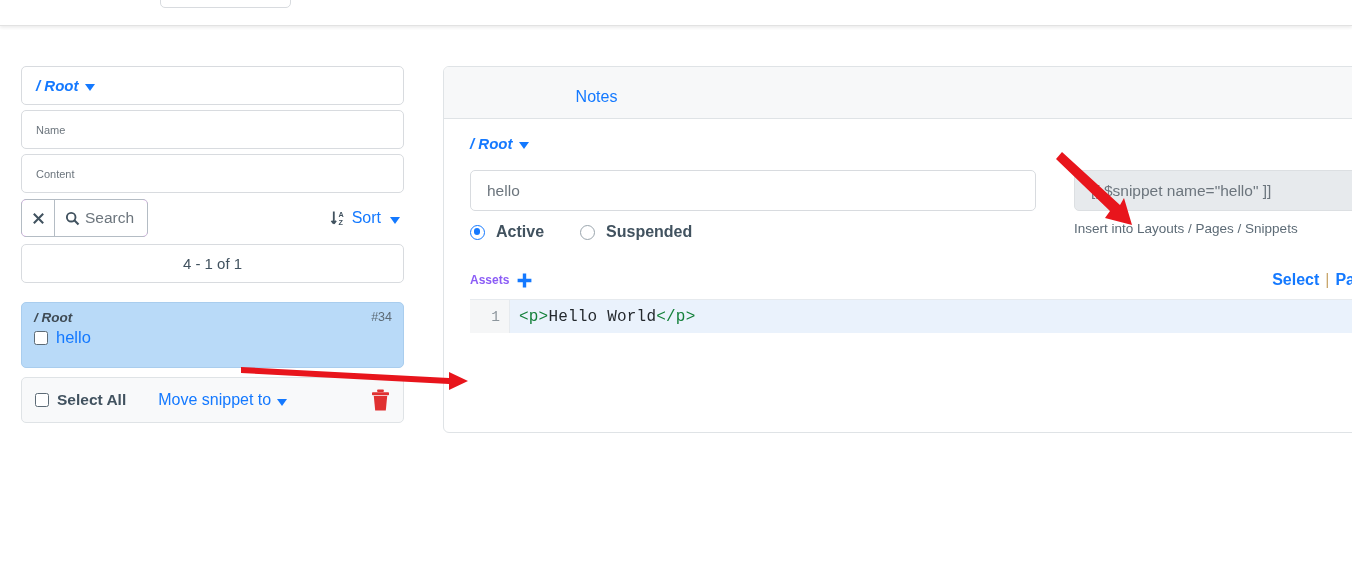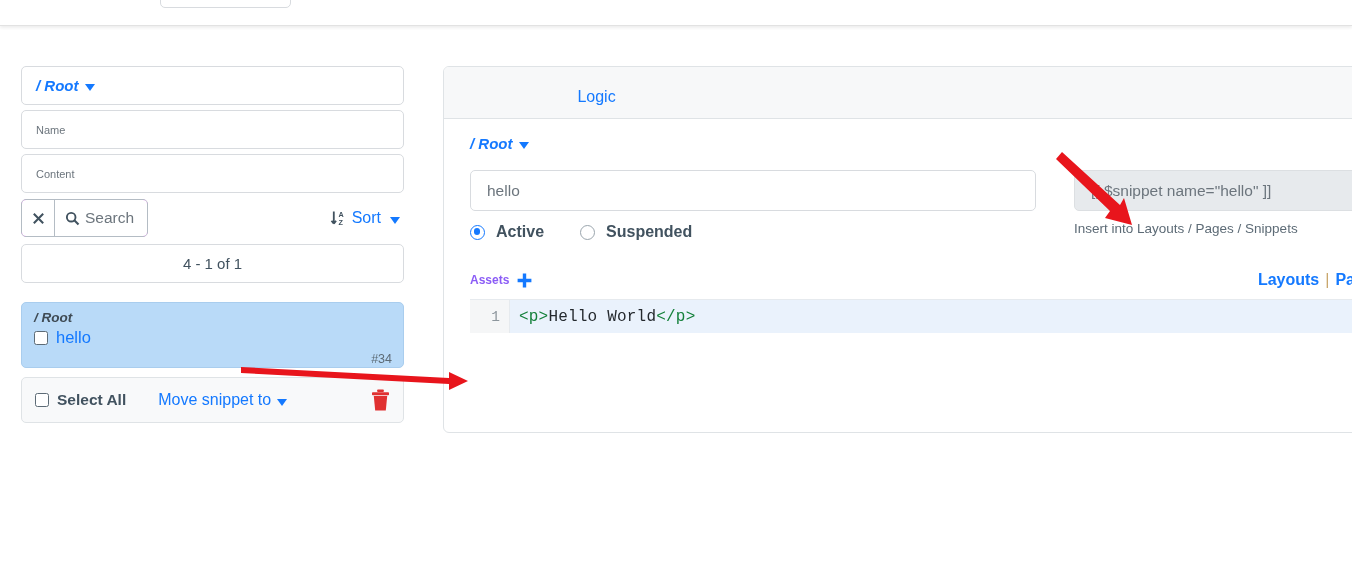--- a/index.html
+++ b/index.html
@@ -84,21 +84,21 @@
   .record {
     width: 383px; height: 66px; margin-top: 19px;
     background: #b9daf8; border: 1px solid #a9cdee; border-radius: 5px;
     position: relative; padding: 7px 12px 0 12px;
   }
   .record-path {
     font-size: 13.5px; font-style: italic; font-weight: bold; color: #3f4b55;
   }
   .record-id {
     position: absolute; right: 11px; top: 7px;
-    font-size: 12.5px; color: #5d6b76; margin-top: 42px;
+    font-size: 12.5px; color: #5d6b76;
   }
   .record-row {
     display: flex; align-items: center; gap: 8px; margin-top: 3px;
   }
   .cbx {
     width: 14px; height: 14px; border: 1.6px solid #5d6b76;
     border-radius: 2.5px; background: #fff; flex: none;
   }
   .record-name { font-size: 16.5px; color: #1479ff; }
 
@@ -302,21 +302,21 @@
       <rect x="1" y="3.2" width="17" height="3" rx="0.8" fill="#e03131"></rect>
       <path d="M2.8 7 L16.2 7 L14.8 21.4 L4.2 21.4 Z" fill="#e03131"></path>
     </svg>
   </div>
 </div>
 
 <div class="panel">
 
   <div class="tabbar">
     <div class="tab tab-notes">
-      <span>Logic</span>
+      <span>Notes</span>
     </div>
   </div>
 
   <div class="panel-body">
 
     <div class="crumb2">
       <span>/ Root</span>
       <span class="caret-hollow"></span>
     </div>
 
@@ -341,21 +341,21 @@
         <div class="snippet-hint">Insert into Layouts / Pages / Snippets</div>
       </div>
     </div>
 
     <div class="assetsrow">
       <span class="assets-lbl">Assets</span>
       <svg class="plus" viewBox="0 0 17 17">
         <path d="M8.5 1.6 L8.5 15.4 M1.6 8.5 L15.4 8.5" stroke="#1479ff" stroke-width="3.4" fill="none"></path>
       </svg>
       <div class="linkrow">
-        <span class="lnk">Layouts</span>
+        <span class="lnk">Select</span>
         <span class="lnk-sep">|</span>
         <span class="lnk">Pa</span>
       </div>
     </div>
 
     <div class="editor">
       <div class="gutter">
         <span>1</span>
       </div>
       <div class="codeline">

